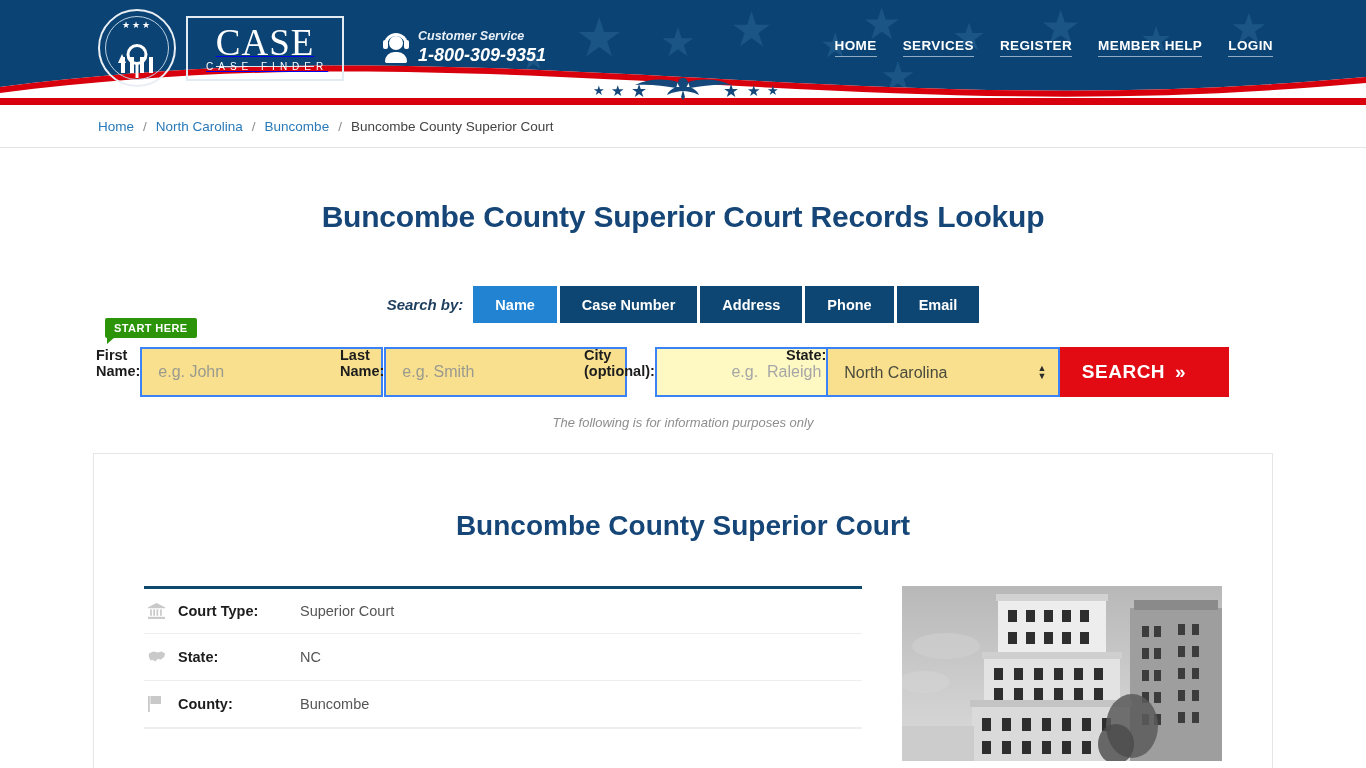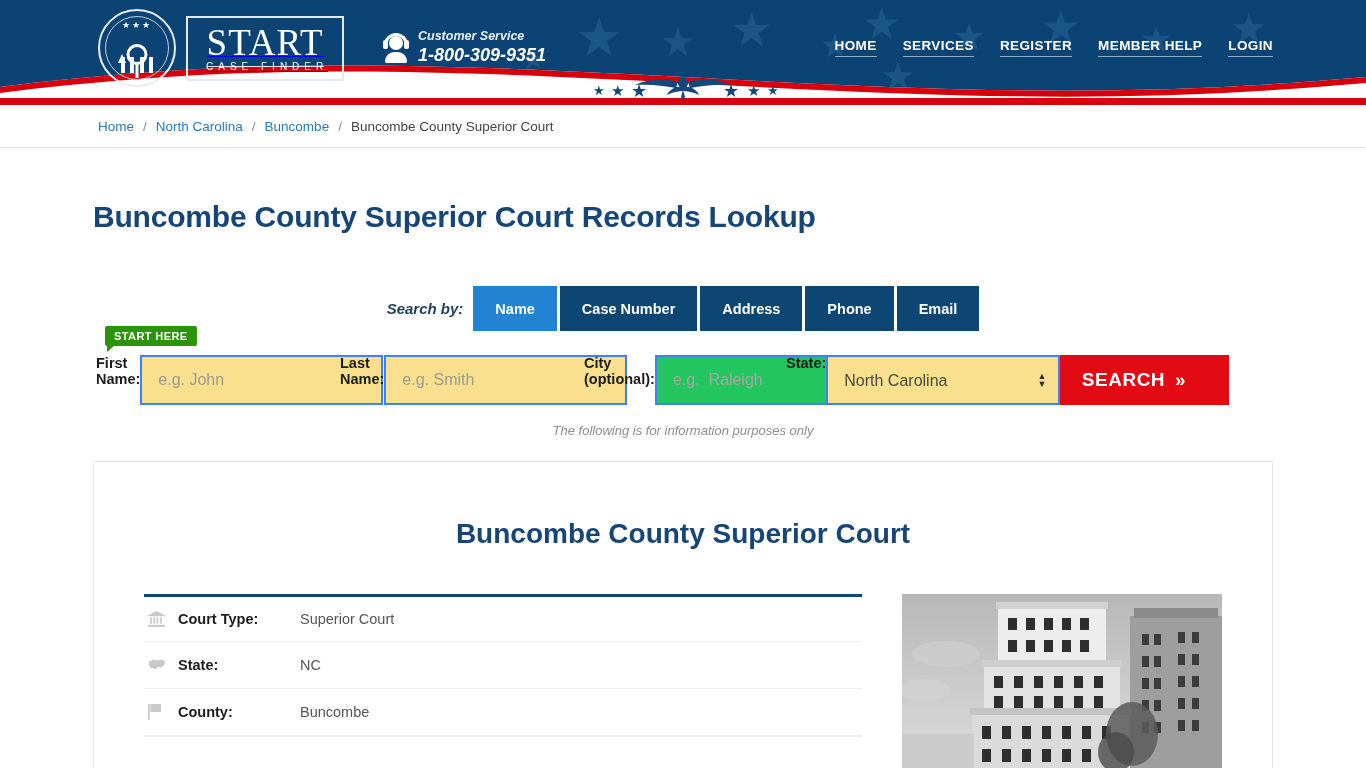--- a/index.html
+++ b/index.html
@@ -208,21 +208,21 @@
     padding-left: 5px;
   }
   .crumb-inner a { color: #2a7ab9; text-decoration: none; }
   .crumb-sep { color: #8d8d8d; margin: 0 9px; }
   .crumb-cur { color: #444; }
 
   
   .page-wrap { width: 1180px; margin: 0 auto; position: relative; }
 
   .page-title {
-    text-align: left;
+    text-align: center;
     color: #154677;
     font-size: 30px;
     font-weight: bold;
     margin: 52px 0 0 0;
     letter-spacing: -.2px;
   }
 
   .searchby-row {
     display: flex; align-items: center; justify-content: center;
     gap: 3px;
@@ -234,21 +234,21 @@
     font-style: italic;
     font-weight: bold;
     margin-right: 7px;
   }
   .sb-tab {
     background: #0d4672;
     color: #fff;
     font-size: 14.5px;
     font-weight: bold;
     border: none;
-    height: 45px;
+    height: 37px;
     padding: 0 22px;
     cursor: pointer;
     font-family: "Liberation Sans", sans-serif;
   }
   .sb-tab.active { background: #2283d2; }
 
   
   .form-row {
     display: flex;
     align-items: flex-end;
@@ -291,21 +291,21 @@
     padding: 0 16px;
     font-family: "Liberation Sans", sans-serif;
     outline: none;
   }
   .field input::placeholder { color: #9a9a8f; }
   .f-first  { width: 234px; }
   .f-last   { width: 234px; }
   .f-city   { width: 192px; }
   .f-state  { width: 234px; }
   .f-first input, .f-last input { background: #f8e08e; }
-  .f-city input { background: #22c55e; }
+  .f-city input { background: #fef9c3; text-align: center; }
   .f-city input::placeholder { color: #a6a6a6; }
   .select-wrap { position: relative; }
   .select-wrap select {
     width: 234px;
     background: #f8e08e;
     -webkit-appearance: none;
     appearance: none;
     color: #4a4a3d;
   }
   .select-arrows {
@@ -417,21 +417,21 @@
               <i></i>
               <i></i>
               <i></i>
             </span>
           <span class="base"></span>
         </span>
         <span class="glass"></span>
         <span class="handle"></span>
       </span>
       <span class="logo-text-box">
-        <span class="logo-court">START</span>
+        <span class="logo-court">CASE</span>
         <span class="logo-sub" style="display:block">CASE FINDER</span>
       </span>
     </a>
 
     <div class="cs-block">
       <span class="cs-icon">
         <span class="band"></span>
         <span class="ear-l"></span>
         <span class="ear-r"></span>
         <span class="head"></span>

